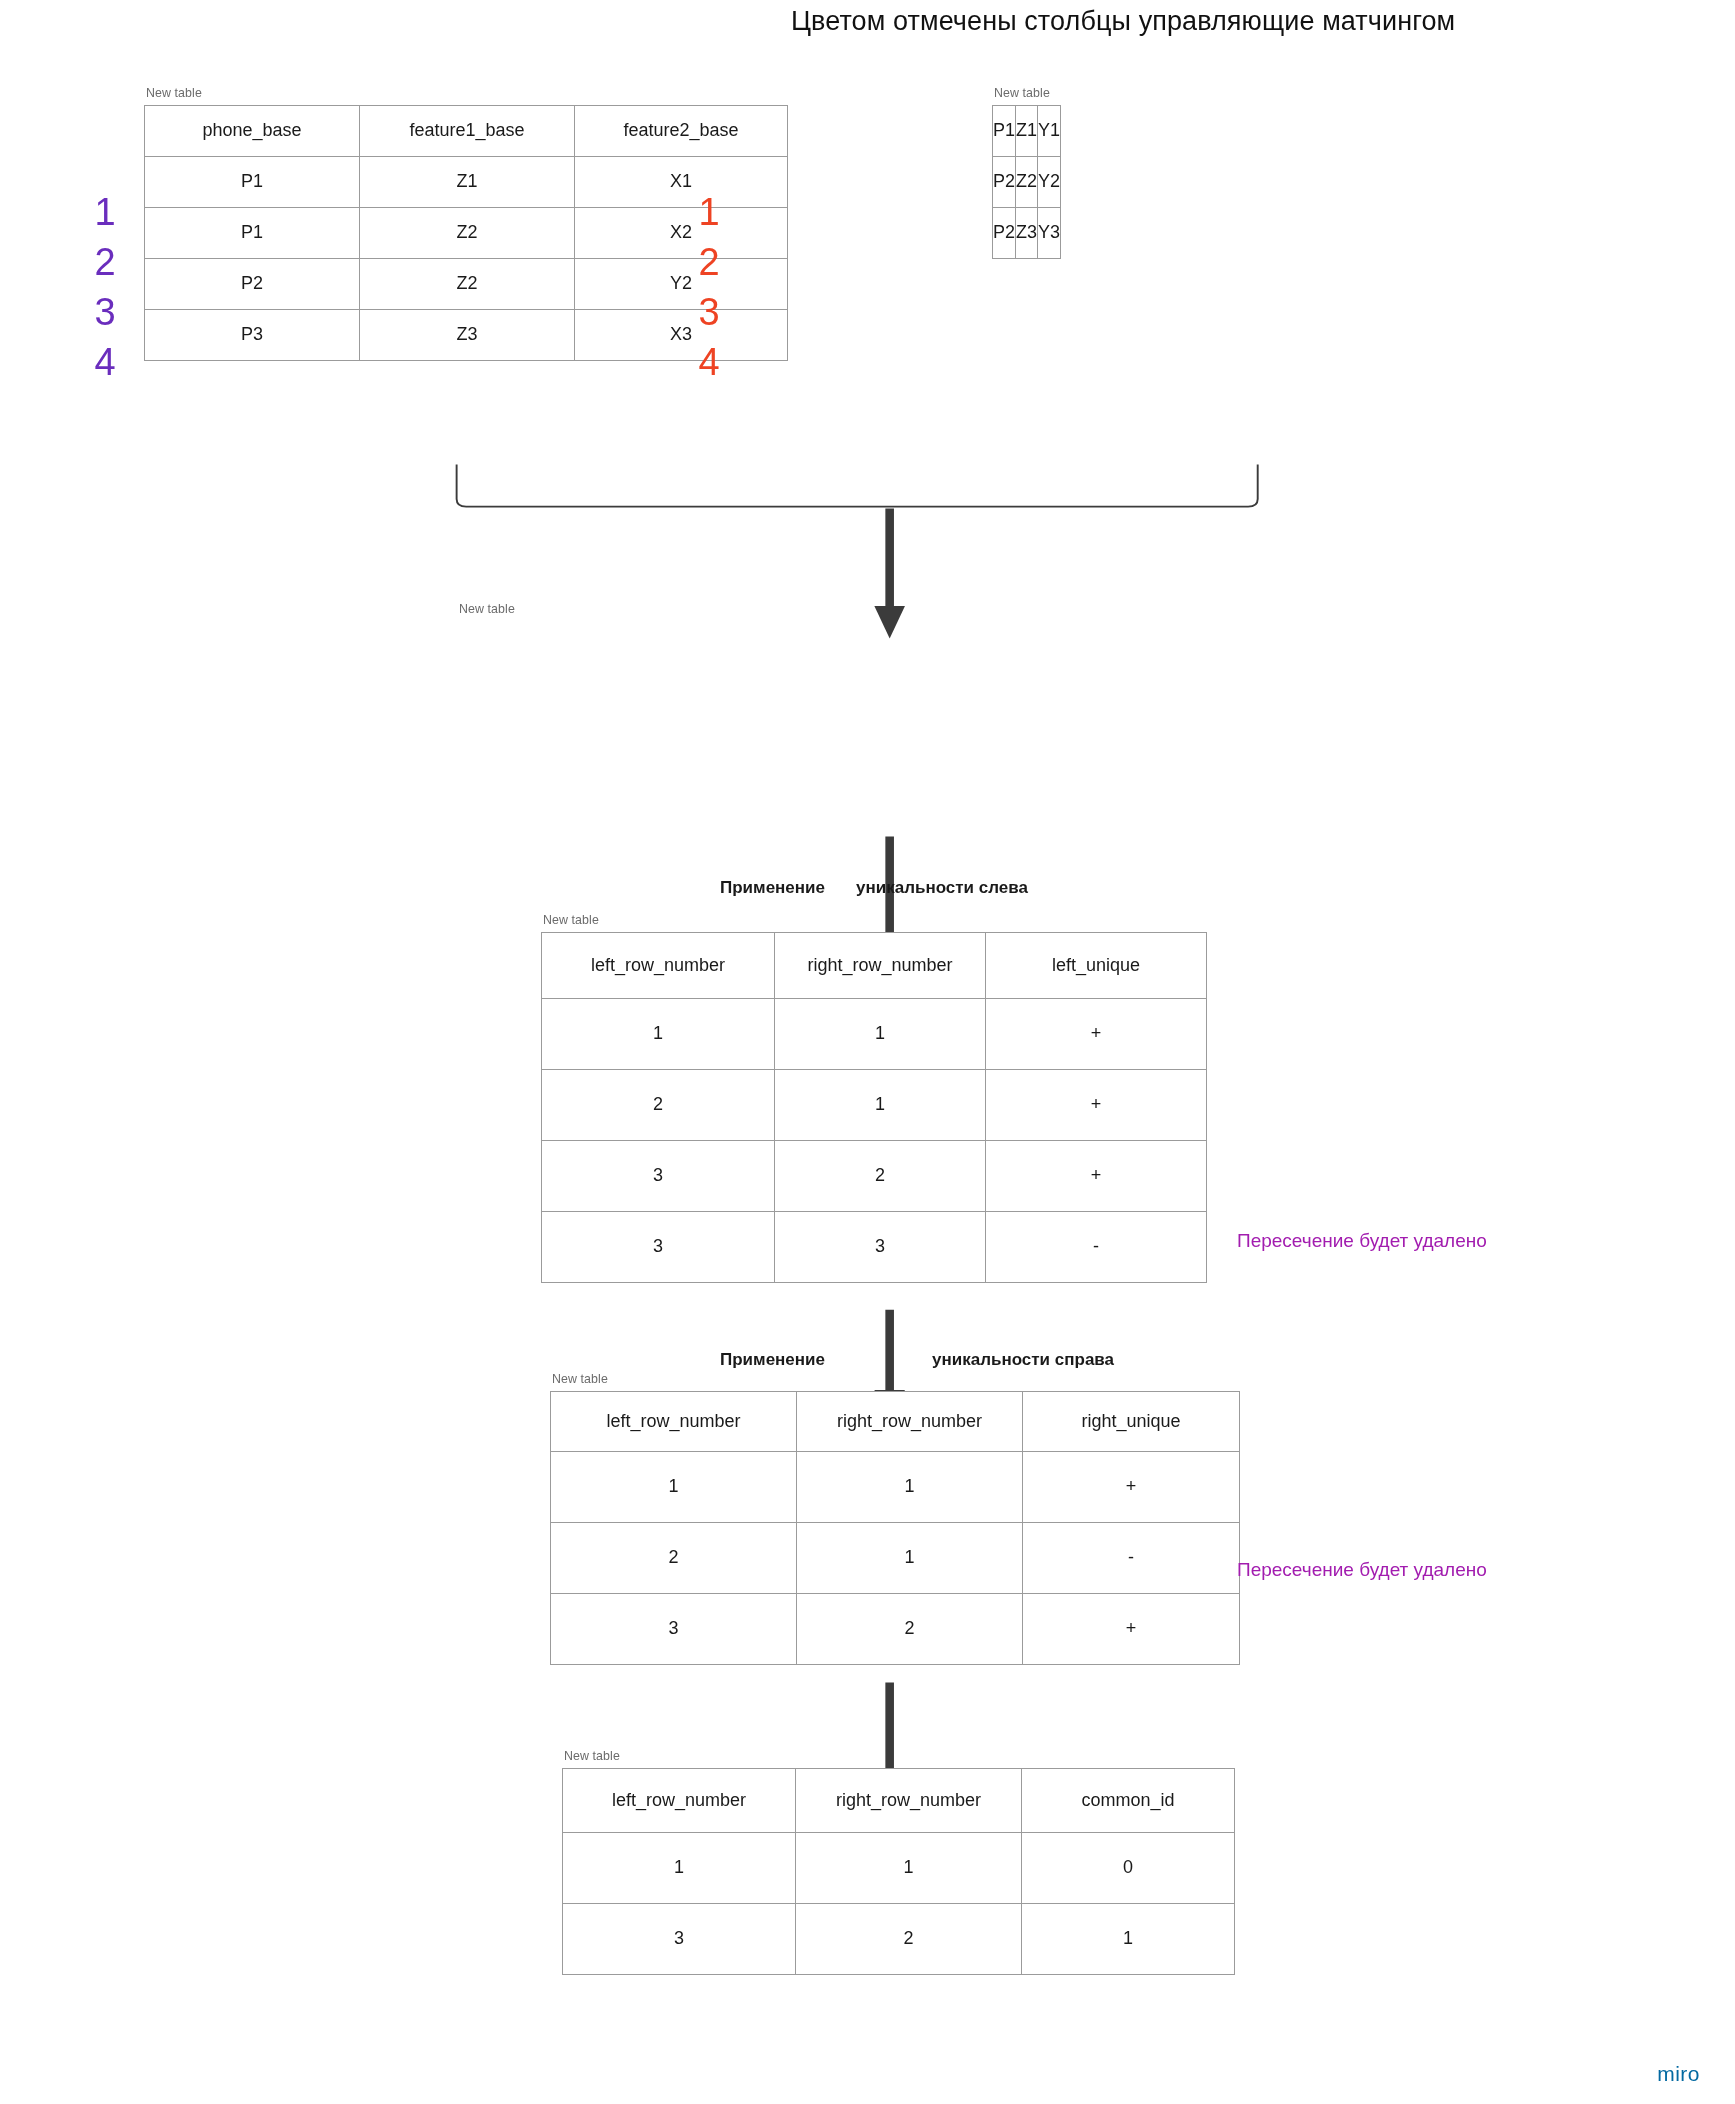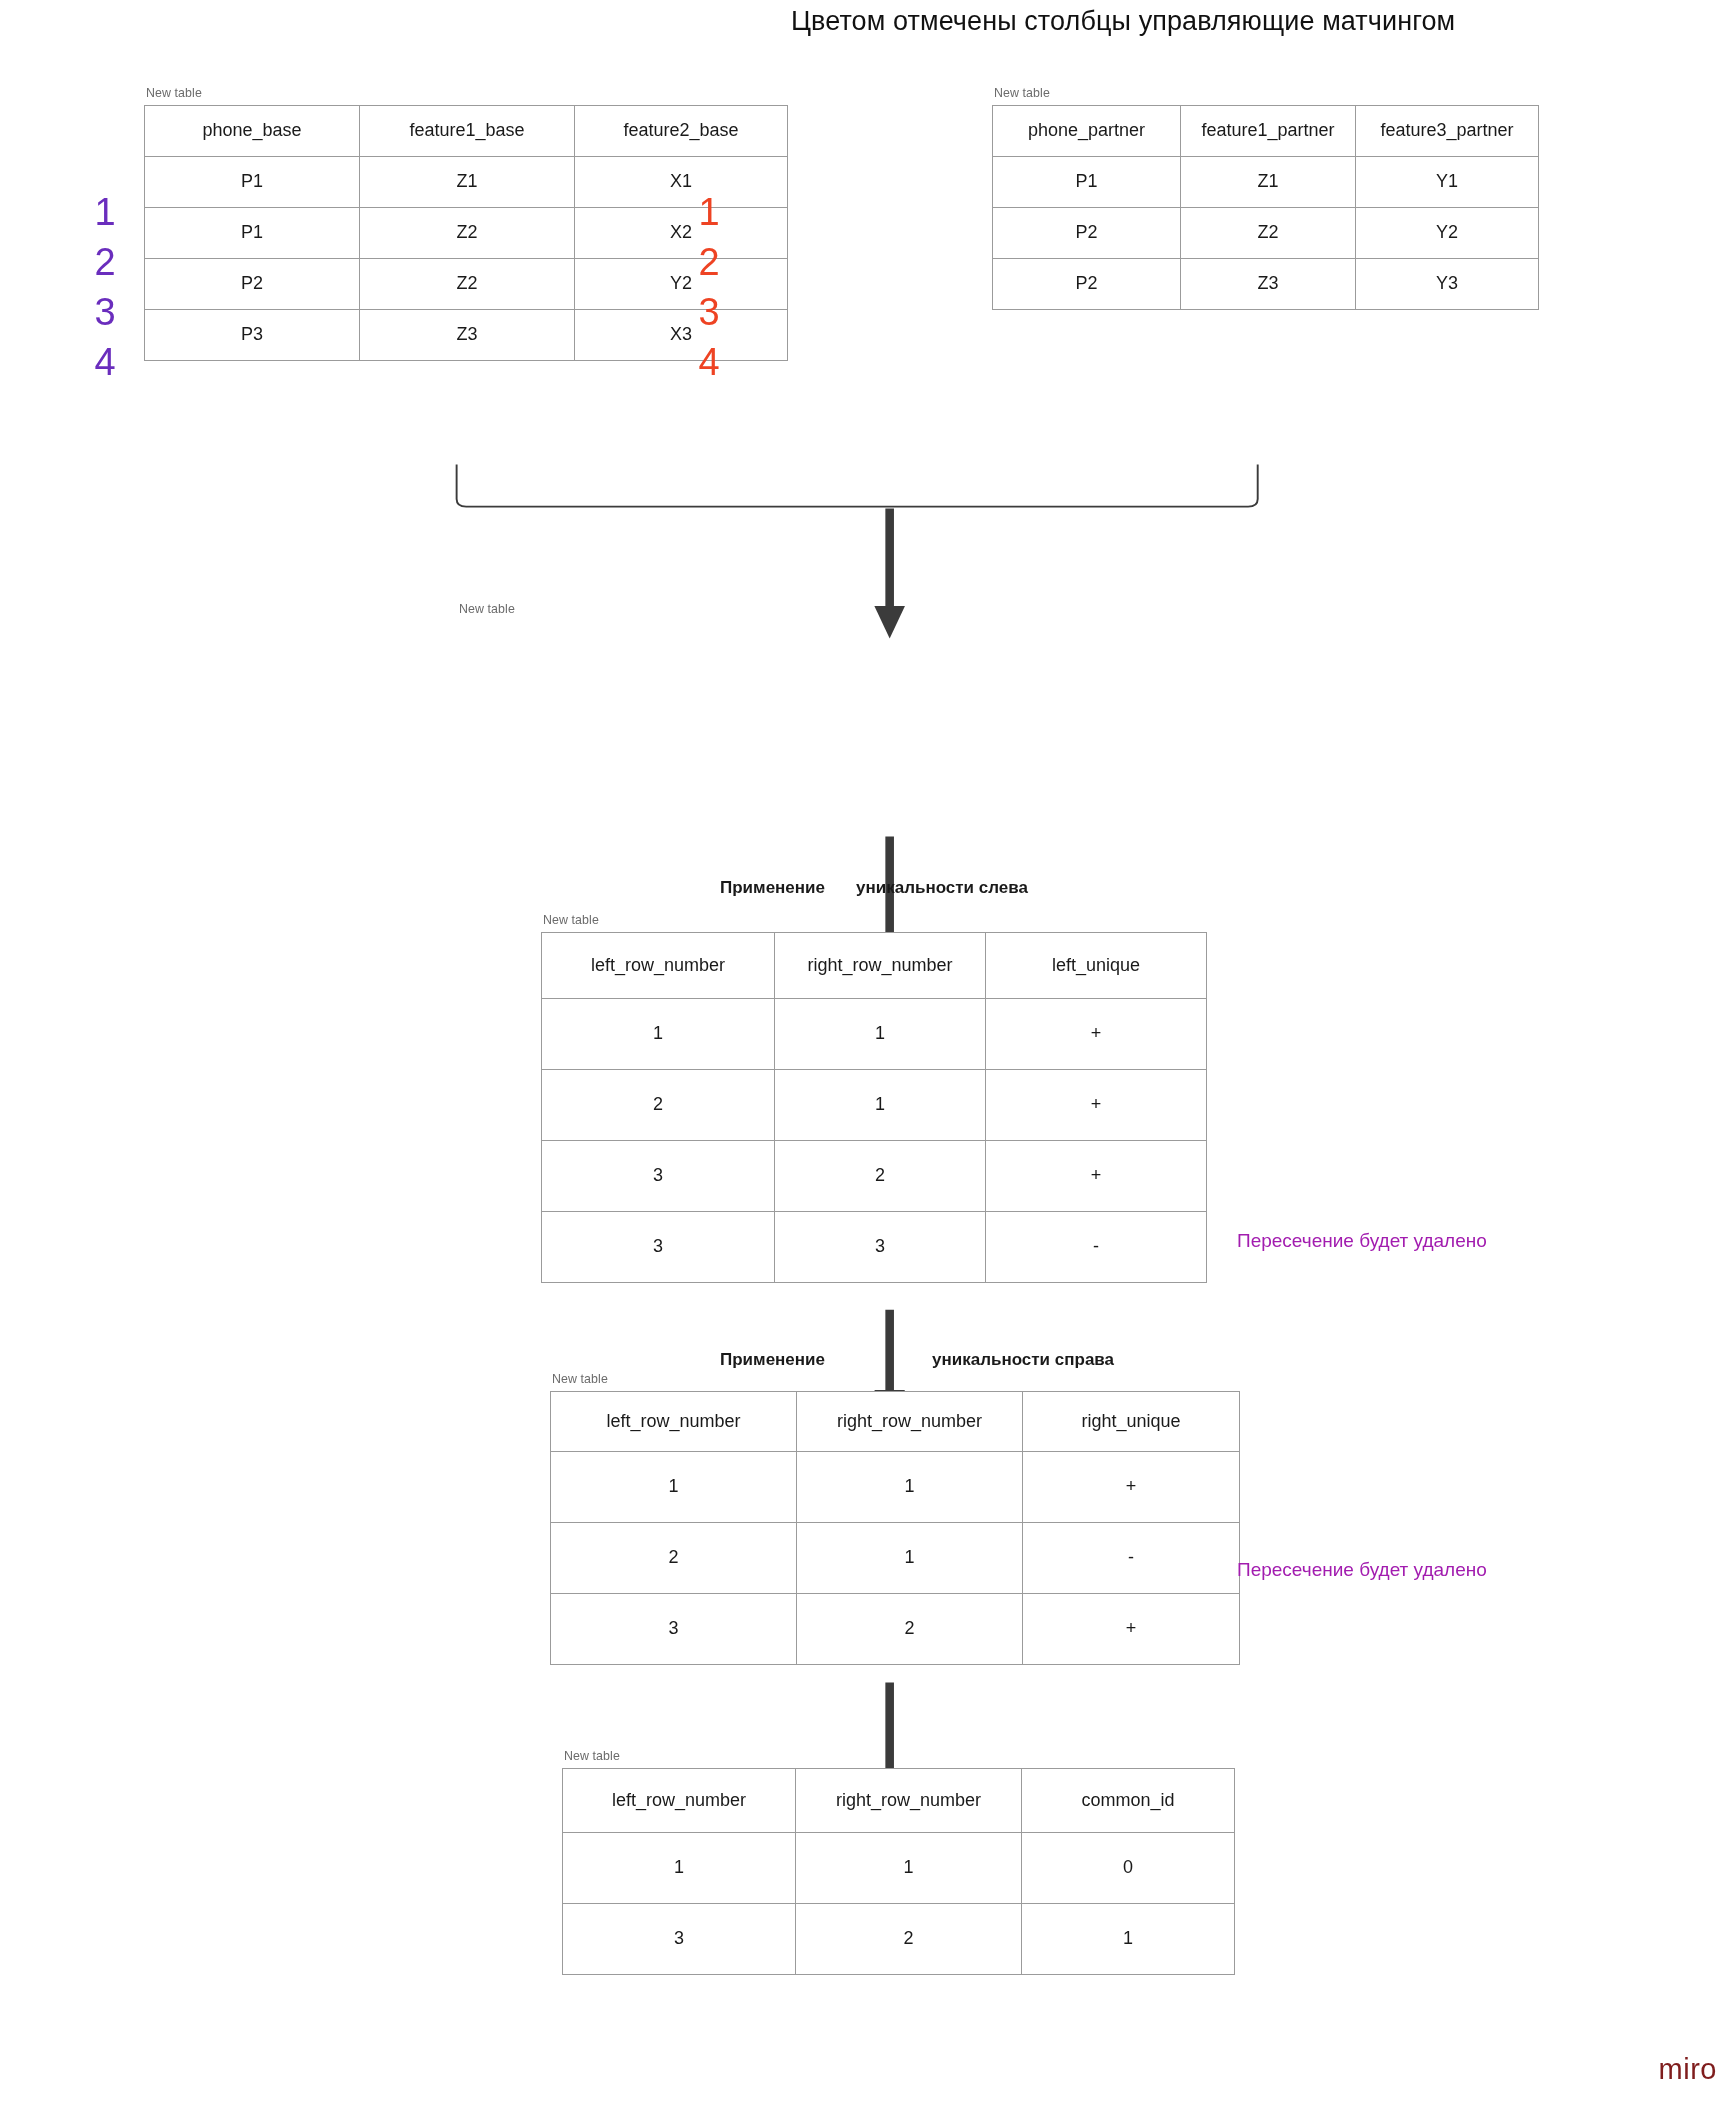--- a/index.html
+++ b/index.html
@@ -82,23 +82,23 @@
   .note{
     position:absolute;
     font-size:19px;
     color:#a21caf;
     white-space:nowrap;
   }
 
   
   .watermark{
     position:absolute;
-    right:19px;bottom:19px;
-    font-size:29px;
-    color:#7f1d1d;
+    right:36px;bottom:19px;
+    font-size:21px;
+    color:#0369a1;
     letter-spacing:0.5px;
   }
 </style>
 </head>
 <body>
 
 <div class="canvas">
 
   <div class="title">Цветом отмечены столбцы управляющие матчингом</div>
 
@@ -163,25 +163,20 @@
     <div>1</div>
     <div>2</div>
     <div>3</div>
     <div>4</div>
   </div>
 
   <div class="tbl-wrap" style="left:956px; top:86px;">
     <div class="tbl-caption">New table</div>
     <table class="mtbl">
       <tbody>
-          <tr class="hdr">
-        <td class="fill-red" style="width:187px">phone_partner</td>
-        <td style="width:174px">feature1_partner</td>
-        <td style="width:182px">feature3_partner</td>
-      </tr>
       <tr>
         <td class="fill-red">P1</td>
         <td>Z1</td>
         <td>Y1</td>
       </tr>
       <tr>
         <td class="fill-red">P2</td>
         <td>Z2</td>
         <td>Y2</td>
       </tr>

